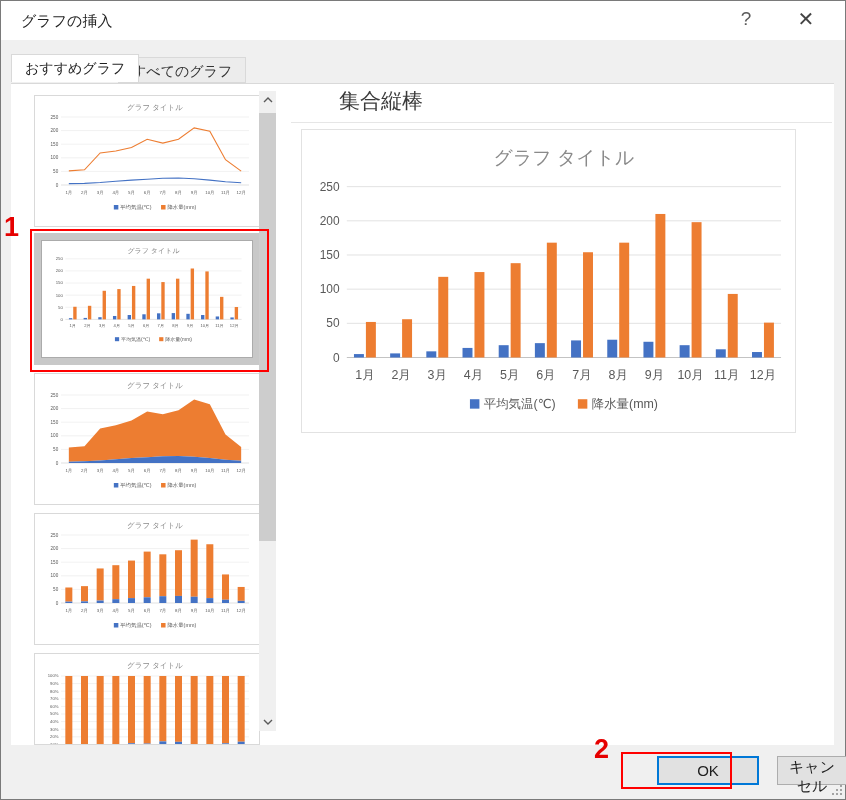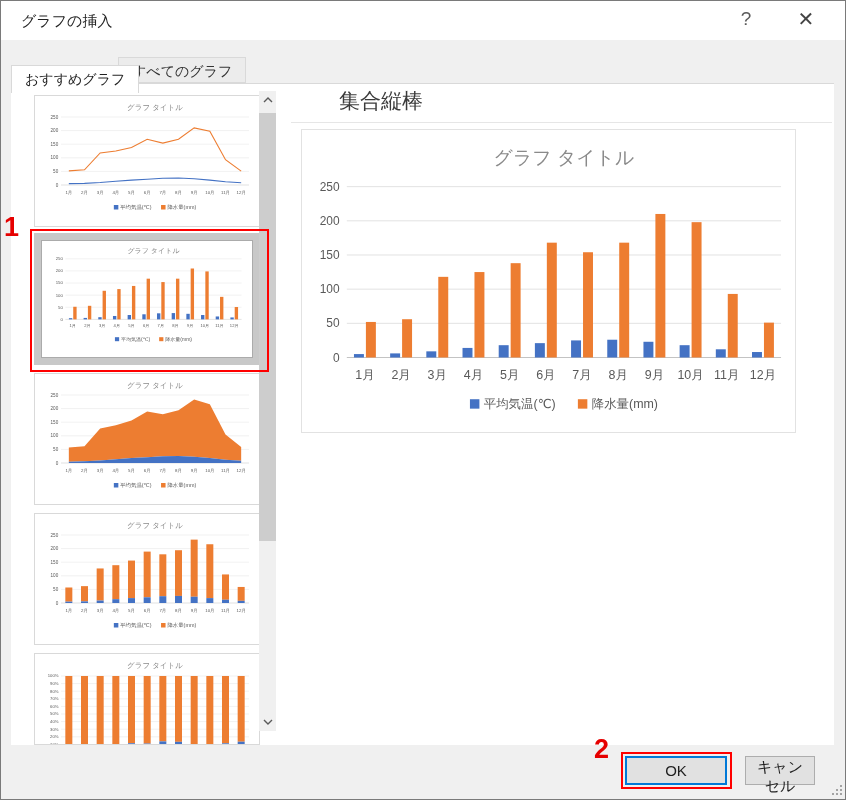--- a/index.html
+++ b/index.html
@@ -4,39 +4,39 @@
 <style>
   html,body{margin:0;padding:0;}
   body{width:846px;height:800px;background:#f0f0f0;font-family:"Liberation Sans","DejaVu Sans",sans-serif;overflow:hidden;}
   #root{position:relative;width:844px;height:798px;border:1px solid #7a7a7a;background:#f0f0f0;}
   .titlebar{position:absolute;left:0;top:0;width:844px;height:39px;background:#ffffff;}
   .dlg-title{position:absolute;left:20px;top:0;line-height:39px;font-size:15px;color:#1f1f1f;}
   .tb-btn{position:absolute;top:0;width:34px;height:36px;border:0;background:transparent;font-size:19px;color:#5a5a5a;cursor:pointer;line-height:36px;text-align:center;padding:0;}
   .tb-help{left:728px;}
   .tb-close{left:788px;font-size:20px;color:#444;}
   .tab{position:absolute;top:56px;height:26px;line-height:26px;padding:0 13px;font-size:14px;color:#333;border:1px solid #d9d9d9;box-sizing:border-box;cursor:pointer;}
-  .tab.active{left:10px;top:64px;height:28px;line-height:27px;background:#ffffff;border-bottom:0;z-index:3;color:#1f1f1f;}
+  .tab.active{left:10px;top:53px;height:28px;line-height:27px;background:#ffffff;border-bottom:0;z-index:3;color:#1f1f1f;}
   .tab.inactive{left:117px;background:#ececec;}
   .page{position:absolute;left:10px;top:82px;width:823px;height:662px;background:#ffffff;border-top:1px solid #d9d9d9;box-sizing:border-box;z-index:1;}
   .thumb{position:absolute;background:#ffffff;border:1px solid #d9d9d9;box-sizing:border-box;padding:1px;cursor:pointer;z-index:2;}
   .thumb svg{display:block;}
   .thumb.sel{background:#c8c8c8;border:0;padding:7px;cursor:pointer;}
   .sel-inner{background:#ffffff;border:1px solid #ababab;width:210px;height:116px;}
   .clip{overflow:hidden;}
   svg text{font-family:"Liberation Sans","DejaVu Sans",sans-serif;}
   .scrollbar{position:absolute;left:258px;top:90px;width:17px;height:640px;background:#f0f0f0;z-index:2;}
   .sb-btn{position:absolute;left:0;width:17px;height:18px;background:#f0f0f0;display:flex;align-items:center;justify-content:center;cursor:pointer;}
   .sb-up{top:0;}
   .sb-down{bottom:0;}
   .sb-thumb{position:absolute;left:0;top:22px;width:17px;height:428px;background:#cdcdcd;cursor:pointer;}
   .heading{position:absolute;left:290px;top:86px;font-size:21px;color:#3b3b3b;z-index:2;margin-left:48px;}
   .heading-rule{position:absolute;left:290px;top:121px;width:541px;height:1px;background:#e6e6e6;z-index:2;}
   .chart-frame{position:absolute;left:300px;top:128px;width:495px;height:304px;border:1px solid #e2e2e2;box-sizing:border-box;background:#fff;z-index:2;}
   .descr{position:absolute;left:290px;top:441px;width:548px;font-size:14.5px;line-height:1.55;color:#3a3a3a;z-index:2;}
-  .btn{position:absolute;background:#e1e1e1;border:1px solid #adadad;font-size:15px;color:#1f1f1f;cursor:pointer;box-sizing:border-box;}
+  .btn{position:absolute;background:#e1e1e1;border:1px solid #adadad;font-size:15px;color:#1f1f1f;cursor:pointer;box-sizing:border-box;margin-left:32px;}
   .btn-ok{left:624px;top:755px;width:102px;height:29px;border:2px solid #0078d7;z-index:3;}
   .btn-cancel{left:744px;top:755px;width:70px;height:29px;z-index:3;}
   .ann-box{position:absolute;border:2px solid #ff0000;box-sizing:border-box;pointer-events:none;z-index:4;}
   .ann-box-1{left:29px;top:228px;width:239px;height:143px;}
   .ann-box-2{left:620px;top:751px;width:111px;height:37px;}
   .ann-num{position:absolute;color:#e60000;font-size:27px;font-weight:bold;z-index:4;pointer-events:none;}
   .ann-1{left:3px;top:211px;}
   .ann-2{left:593px;top:733px;}
   .grip{position:absolute;left:829px;top:781px;z-index:2;}
 </style>

